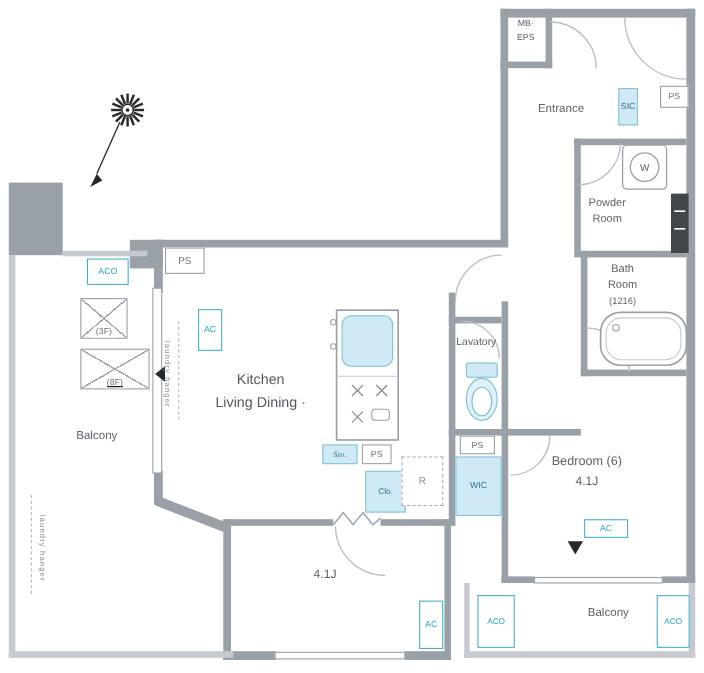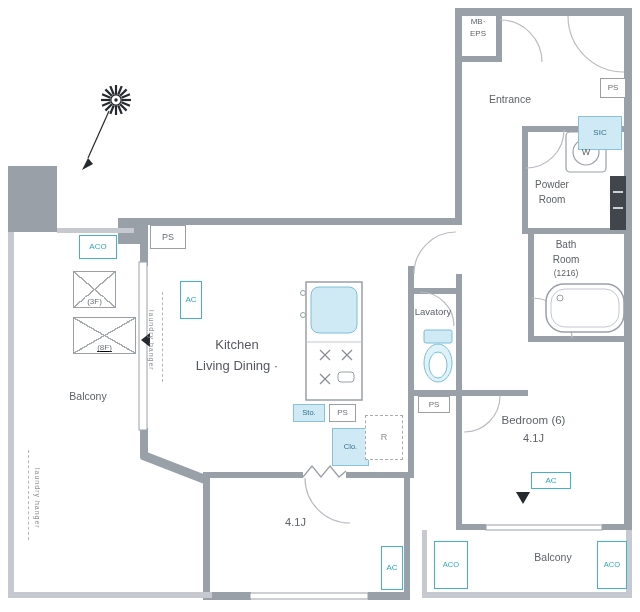--- a/index.html
+++ b/index.html
@@ -162,44 +162,45 @@
       <polygon points="150,333 150,347 141,340" fill="#26292e"></polygon>
     </g>
   </svg>
 
   <div class="label" style="left:458px;top:16px;width:40px;font-size:8px;line-height:1.5;">
     <span class="lbl-line">MB·</span>
     <span class="lbl-line">EPS</span>
   </div>
 
   <div class="label" style="left:468px;top:92px;width:84px;font-size:10.5px;">Entrance</div>
-  <div class="chip blue" style="left:578px;top:80px;width:44px;height:34px;font-size:8px;margin-top:36px;">SIC</div>
+  <div class="chip blue" style="left:562px;top:80px;width:18px;height:34px;font-size:8px;">SIC</div>
   <div class="chip" style="left:600px;top:78px;width:26px;height:20px;font-size:8px;">PS</div>
   <div class="label" style="left:578px;top:146px;width:16px;font-size:9px;">W</div>
 
   <div class="label" style="left:516px;top:178px;width:72px;font-size:10px;">
     <span class="lbl-line">Powder</span>
     <span class="lbl-line">Room</span>
   </div>
   <div class="label" style="left:536px;top:238px;width:60px;font-size:10px;">
     <span class="lbl-line">Bath</span>
     <span class="lbl-line">Room</span>
     <span class="lbl-line" style="font-size:8.5px;">(1216)</span>
   </div>
 
   <div class="label" style="left:410px;top:305px;width:46px;font-size:9.5px;">Lavatory</div>
   <div class="chip" style="left:418px;top:396px;width:32px;height:17px;font-size:8px;">PS</div>
+  <div class="chip blue" style="left:414px;top:415px;width:42px;height:54px;font-size:8px;">WIC</div>
 
   <div class="chip" style="left:150px;top:225px;width:36px;height:24px;font-size:9px;">PS</div>
   <div class="chip teal" style="left:180px;top:281px;width:22px;height:38px;font-size:8px;">AC</div>
   <div class="label" style="left:162px;top:334px;width:150px;font-size:13px;line-height:1.65;color:#55595e;">
     <span class="lbl-line">Kitchen</span>
     <span class="lbl-line">Living Dining ·</span>
   </div>
-  <div class="chip blue" style="left:293px;top:404px;width:32px;height:18px;font-size:7.5px;">Sto.</div>
+  <div class="chip blue" style="left:293px;top:404px;width:32px;height:18px;font-size:7.5px;font-family:Liberation Serif, serif;">Sto.</div>
   <div class="chip" style="left:329px;top:404px;width:27px;height:18px;font-size:8px;">PS</div>
   <div class="chip blue" style="left:295px;top:428px;width:37px;height:38px;font-size:7.5px;margin-left:37px;">Clo.</div>
   <div class="chip dashed" style="left:365px;top:415px;width:38px;height:45px;font-size:9px;">R</div>
 
   <div class="dashline" style="left:162px;top:292px;height:90px;"></div>
   <div class="label vtext" style="left:146px;top:290px;height:100px;font-size:7px;color:#8a8f95;">laundry hanger</div>
   <div class="dashline" style="left:28px;top:450px;height:90px;"></div>
   <div class="label vtext" style="left:32px;top:448px;height:100px;font-size:7px;color:#8a8f95;">laundry hanger</div>
 
   <div class="chip teal" style="left:79px;top:235px;width:38px;height:24px;font-size:8px;">ACO</div>

